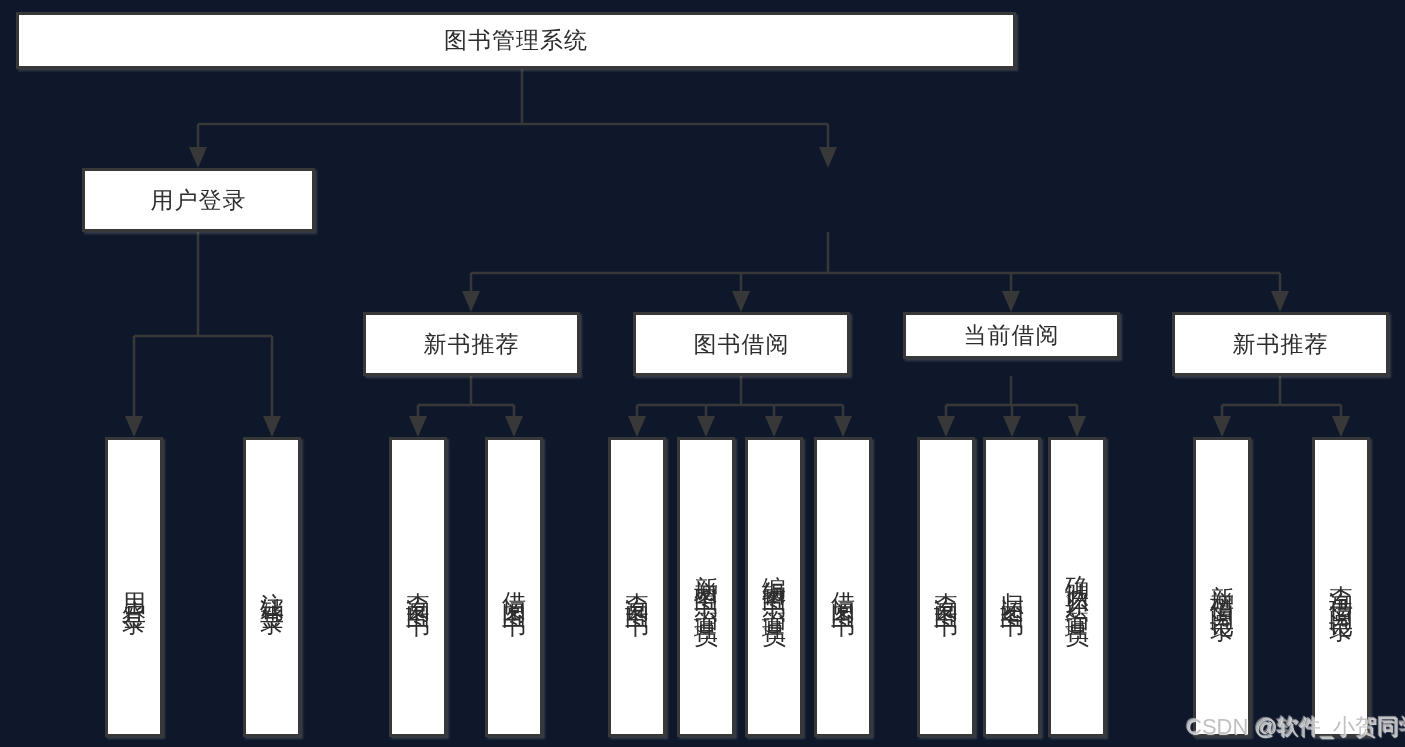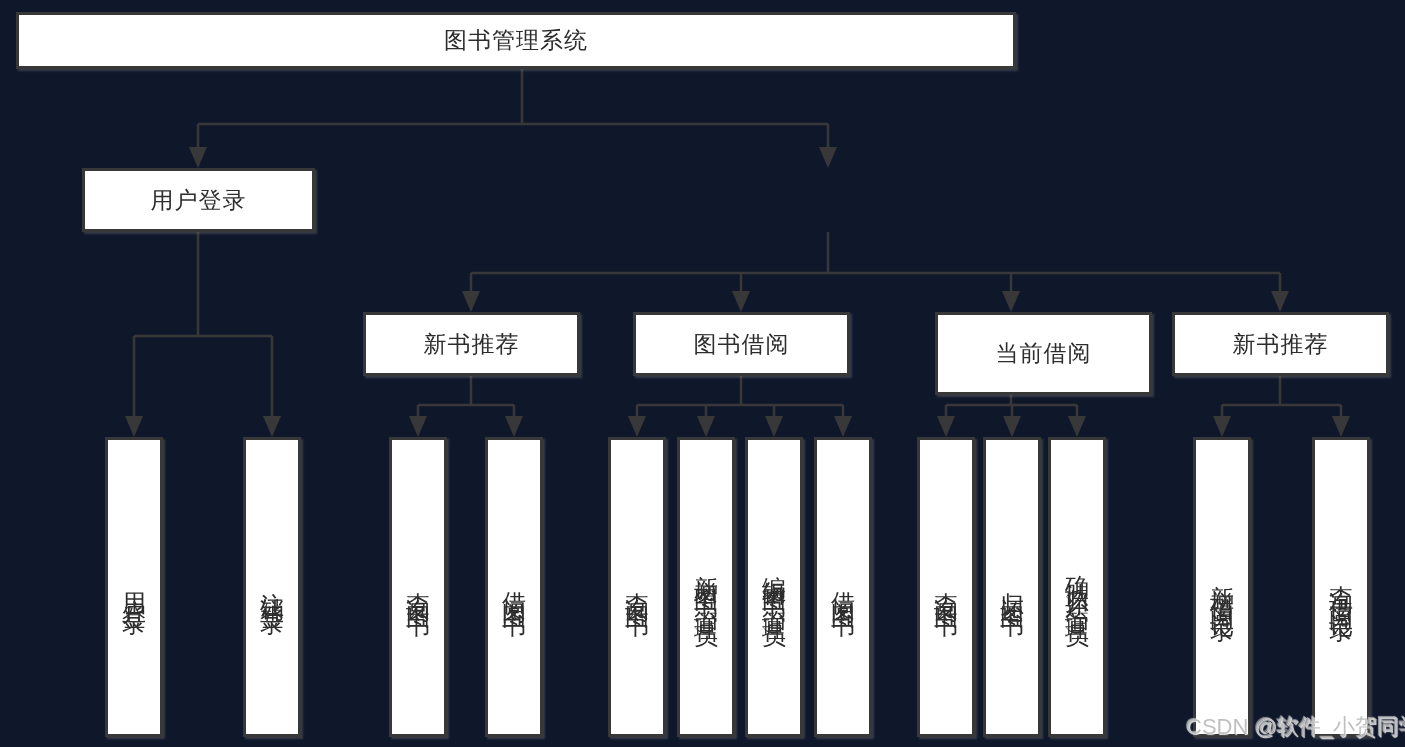--- a/index.html
+++ b/index.html
@@ -100,21 +100,21 @@
   <div class="node h" style="left:82px; top:168px; width:233px; height:64px;">
     <span>用户登录</span>
   </div>
 
   <div class="node h" style="left:363px; top:312px; width:217px; height:64px;">
     <span>新书推荐</span>
   </div>
   <div class="node h" style="left:633px; top:312px; width:217px; height:64px;">
     <span>图书借阅</span>
   </div>
-  <div class="node h" style="left:935px; top:312px; width:217px; height:83px;text-align:center;">
+  <div class="node h" style="left:903px; top:312px; width:217px; height:47px;text-align:center;">
     <span>当前借阅</span>
   </div>
   <div class="node h" style="left:1172px; top:312px; width:217px; height:64px;">
     <span>新书推荐</span>
   </div>
 
   <div class="node v" style="left:105px; top:437px; width:58px; height:300px;">
     <span class="vtext">用户登录</span>
   </div>
   <div class="node v" style="left:243px; top:437px; width:58px; height:300px;">

